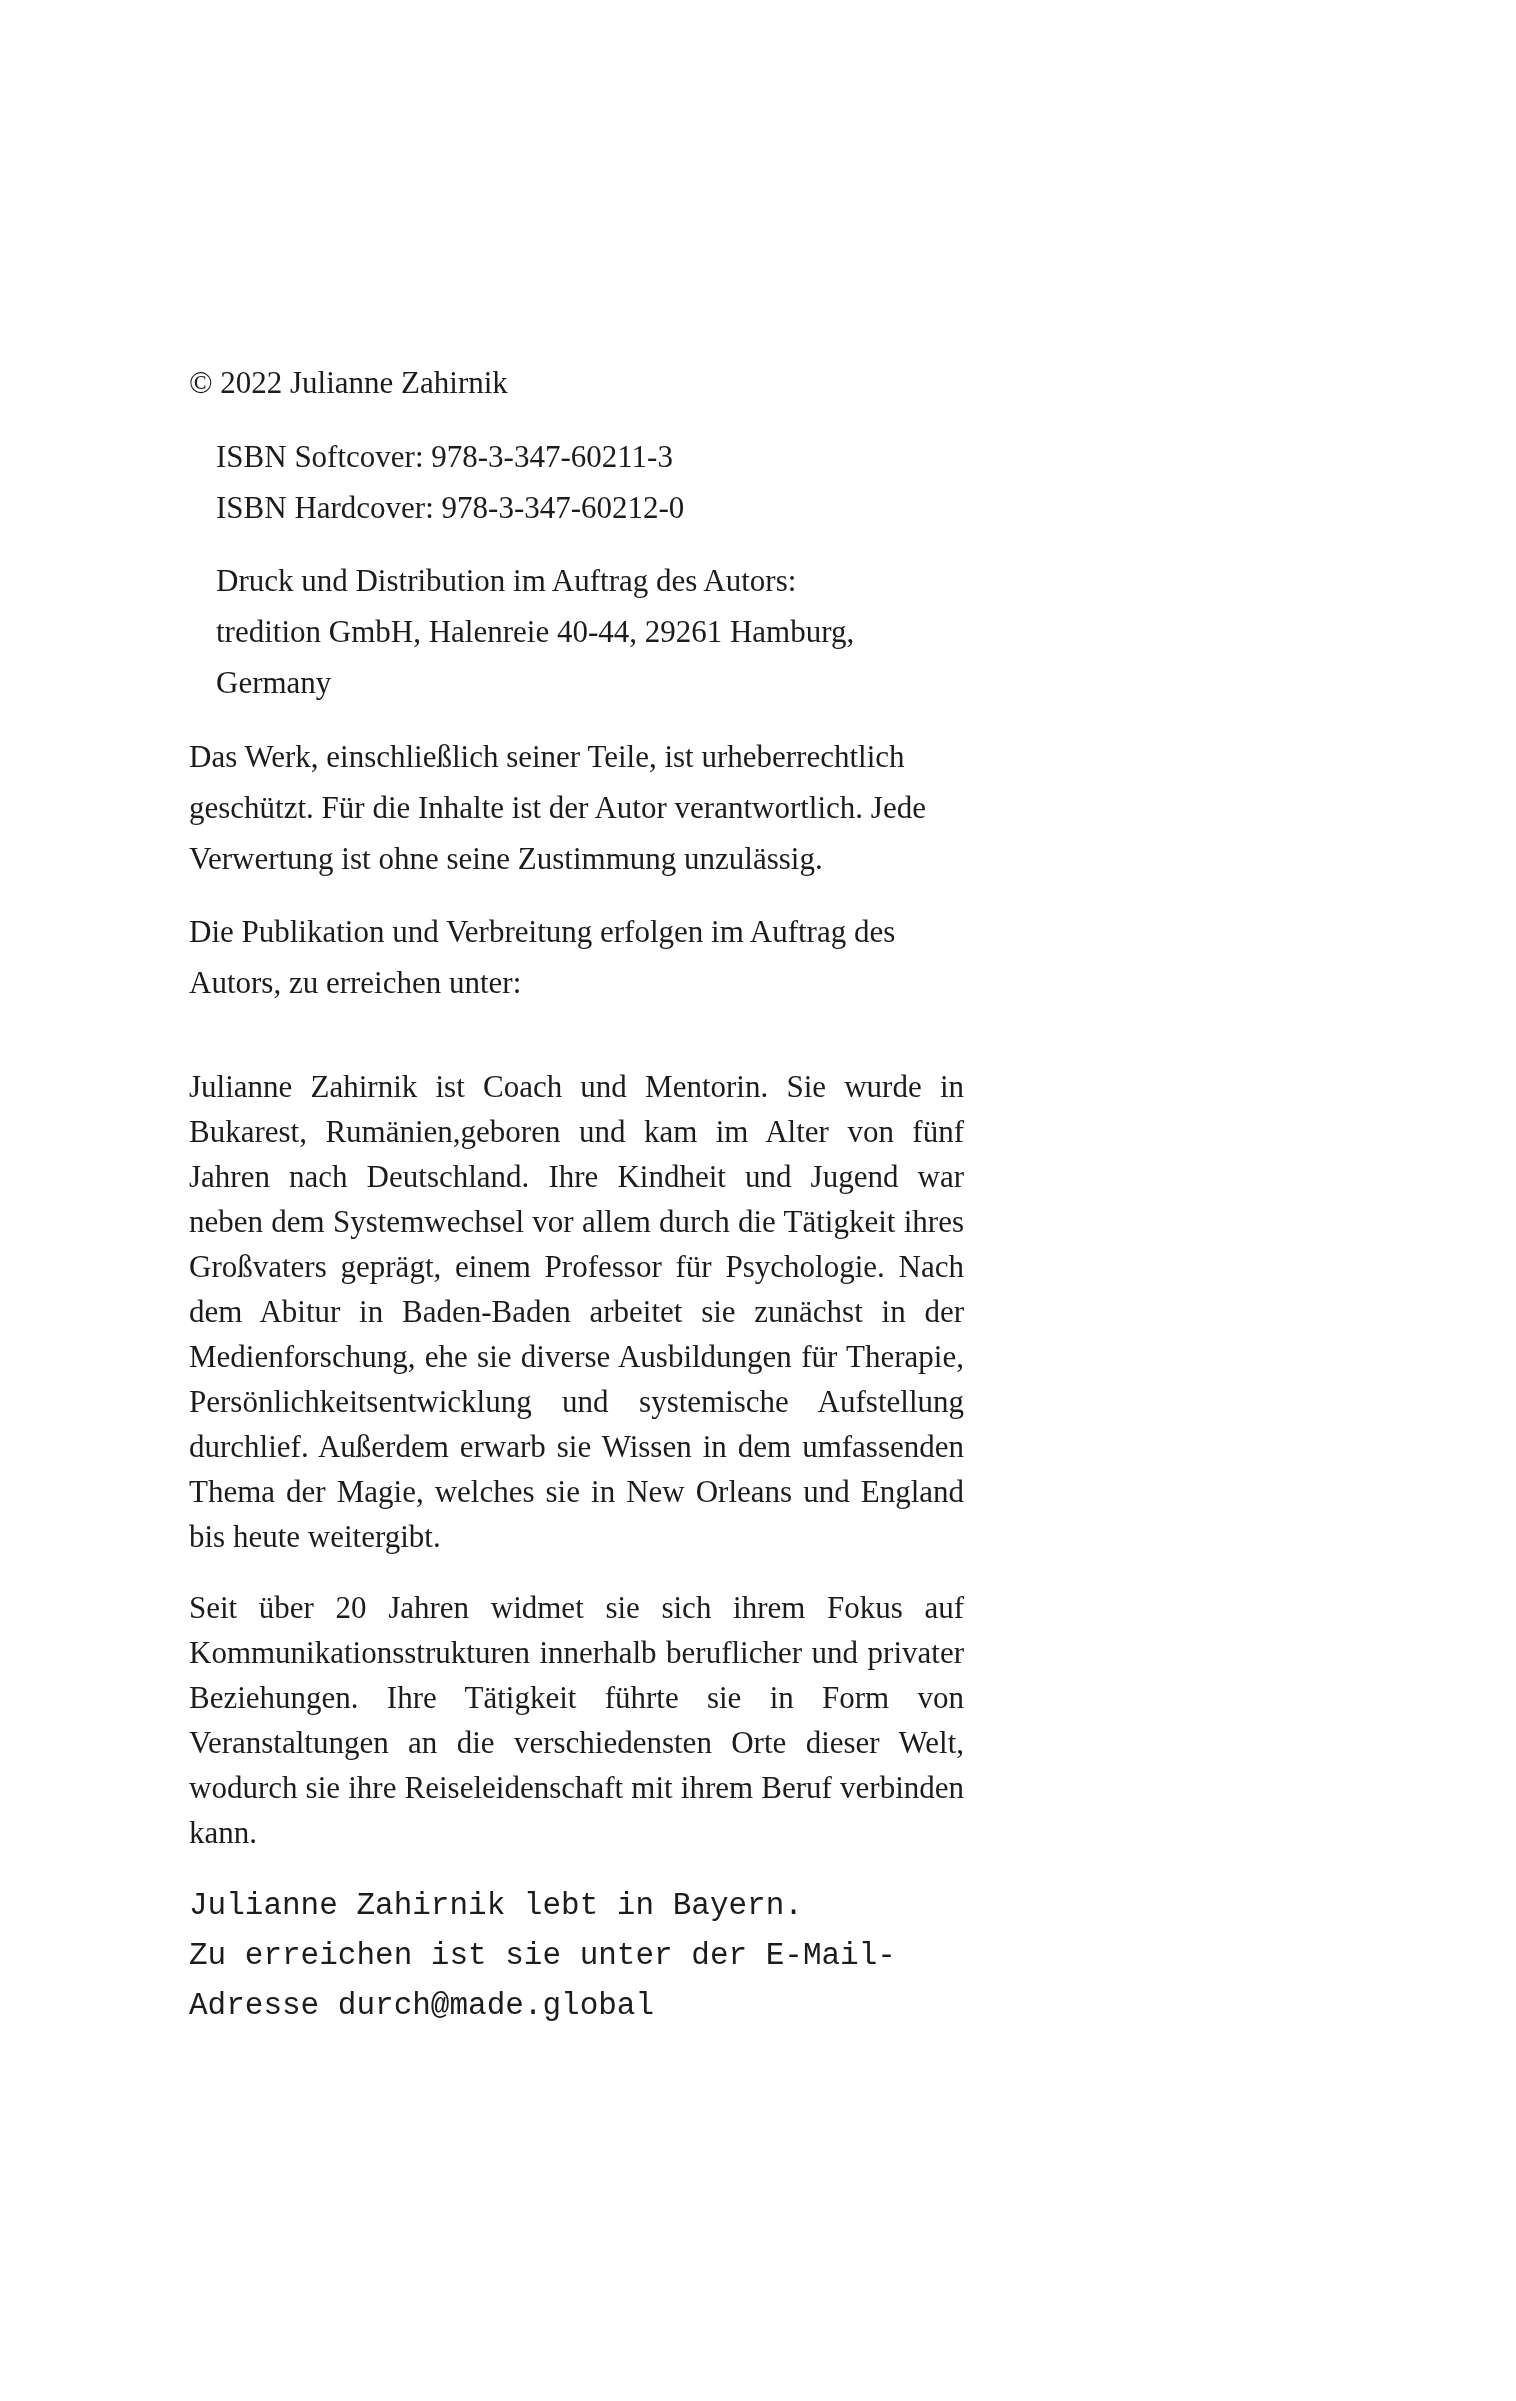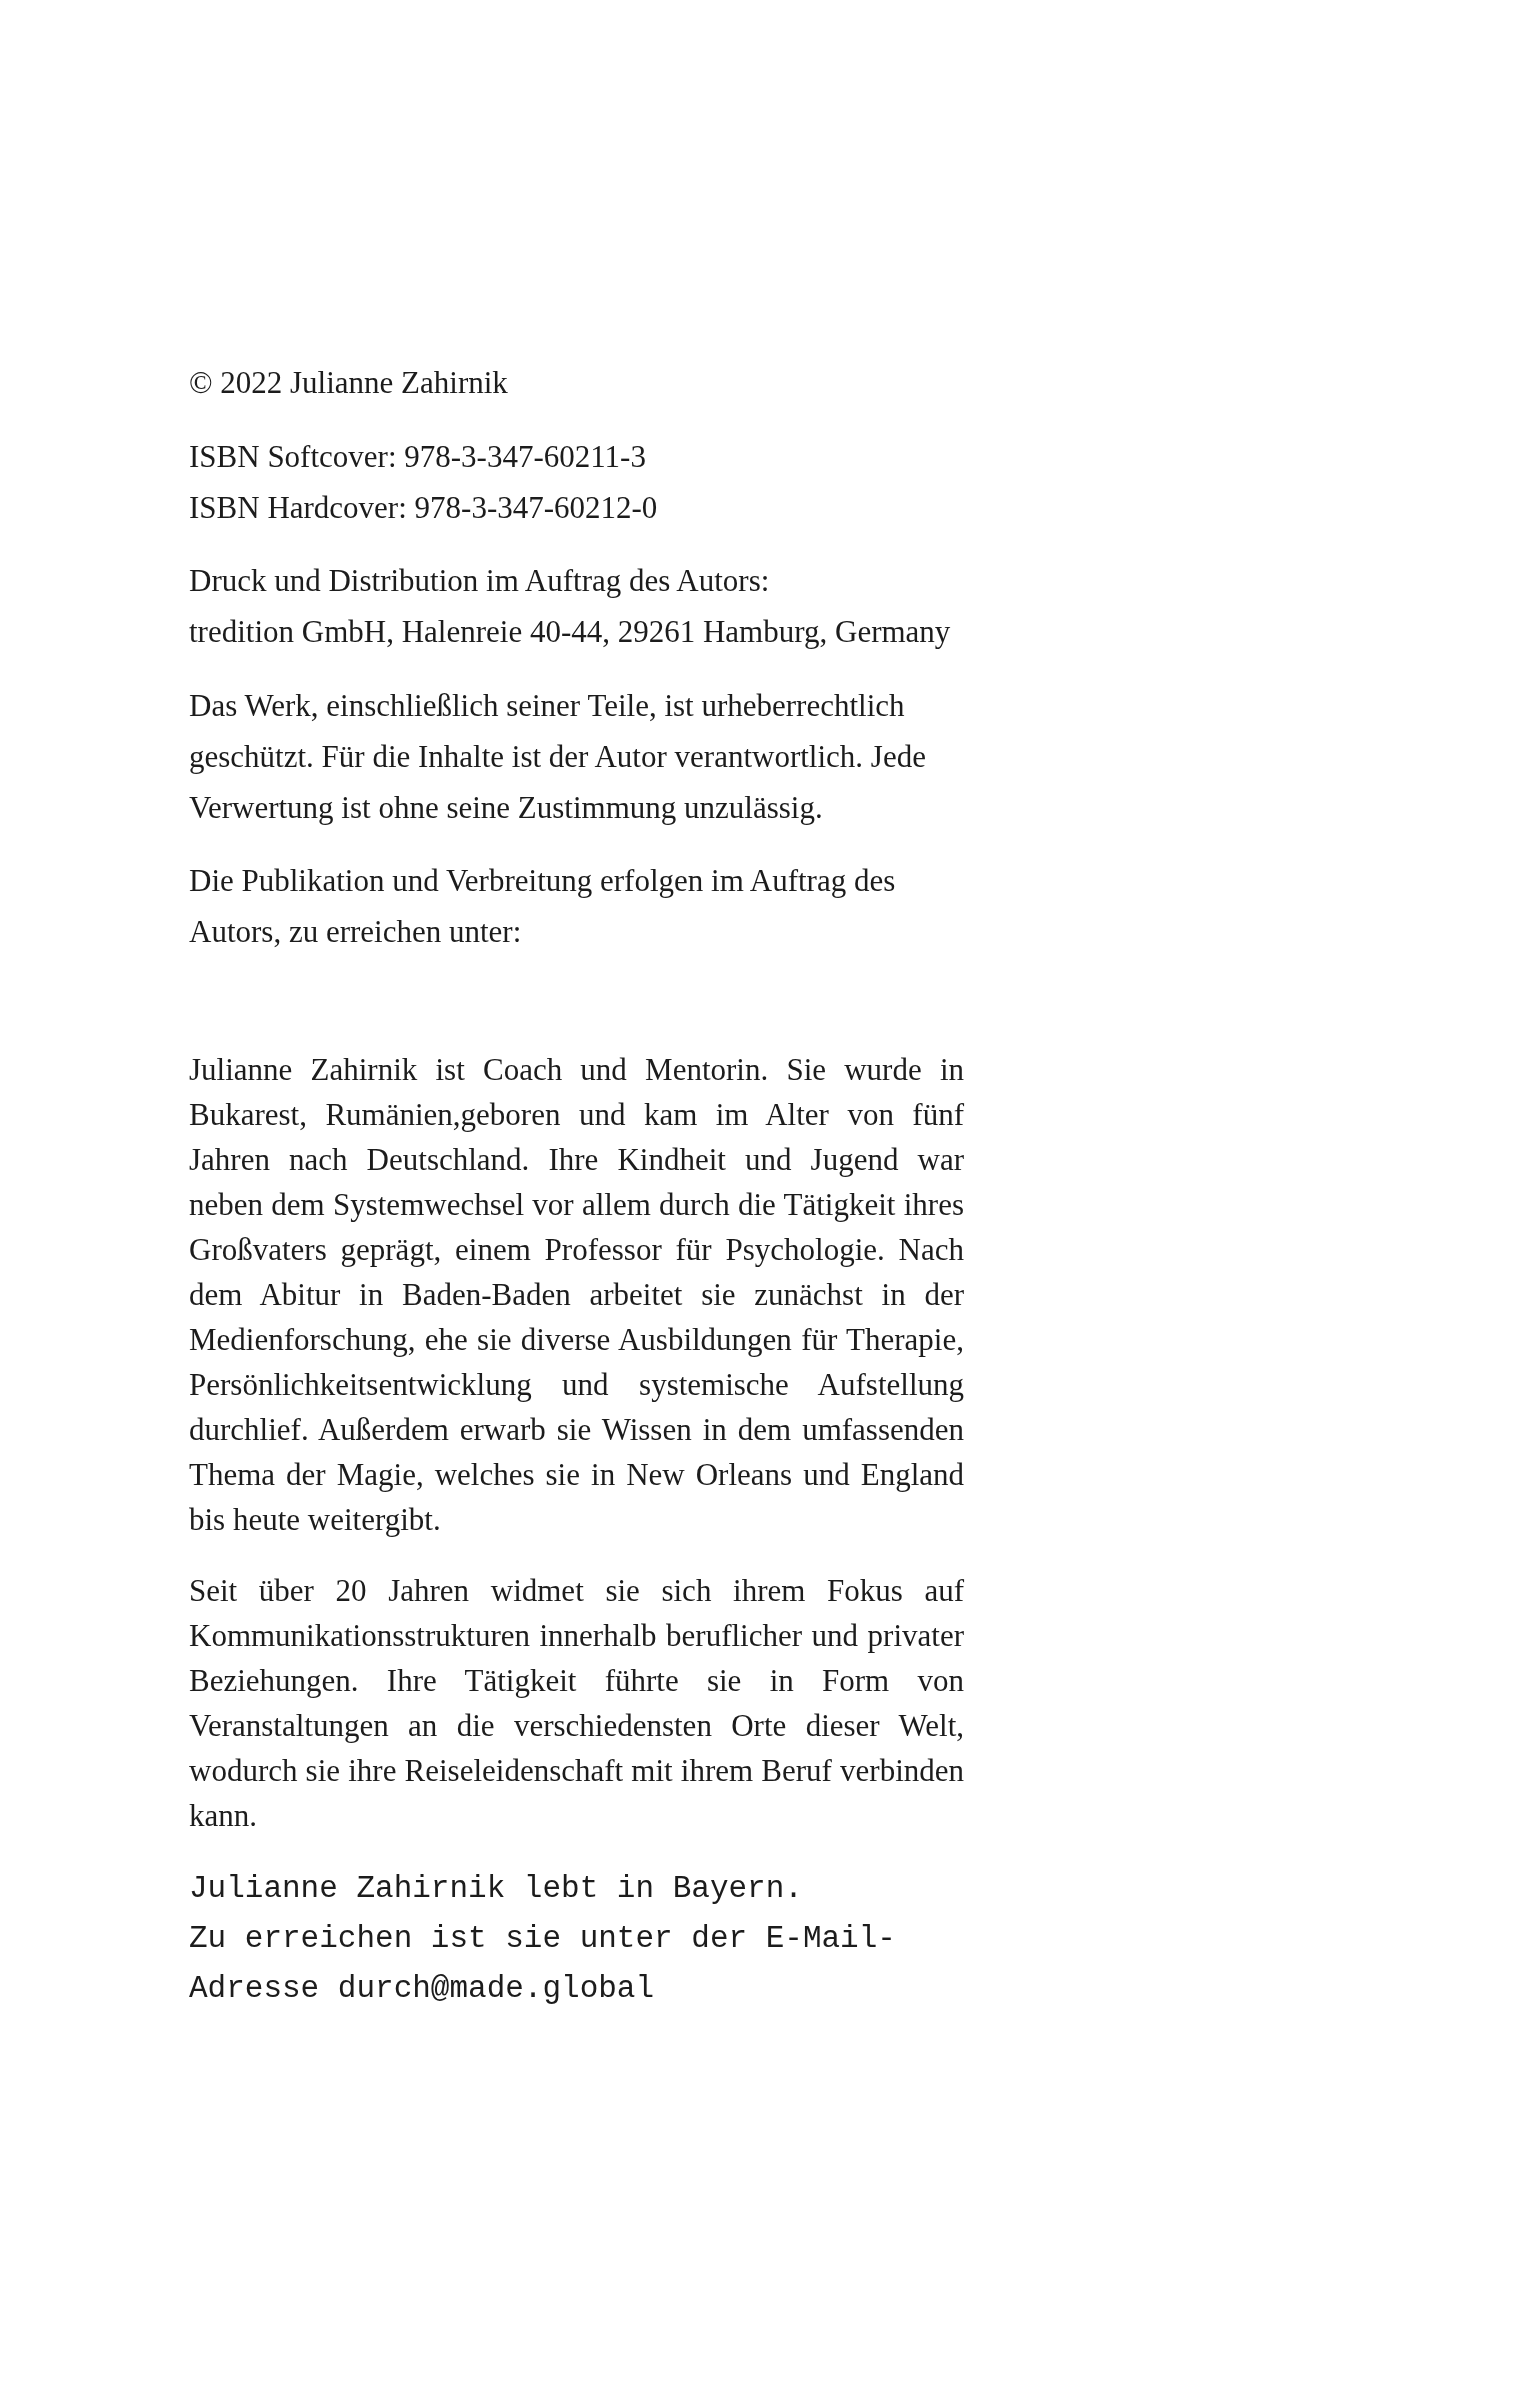--- a/index.html
+++ b/index.html
@@ -18,27 +18,28 @@
   }
   
   .imprint p {
     font-size: 31px;
     line-height: 51px;
     text-align: left;
     margin-bottom: 22.5px;
   }
   .imprint .group p {
     margin-bottom: 0;
+    margin-left: 27px;
   }
   .imprint .group {
     margin-bottom: 22.5px;
   }
   
   .bio {
-    margin-top: 90px;
+    margin-top: 56px;
   }
   .bio p {
     font-size: 31px;
     line-height: 45px;
     text-align: justify;
     hyphens: auto;
     -webkit-hyphens: auto;
     margin-bottom: 26px;
   }
   

